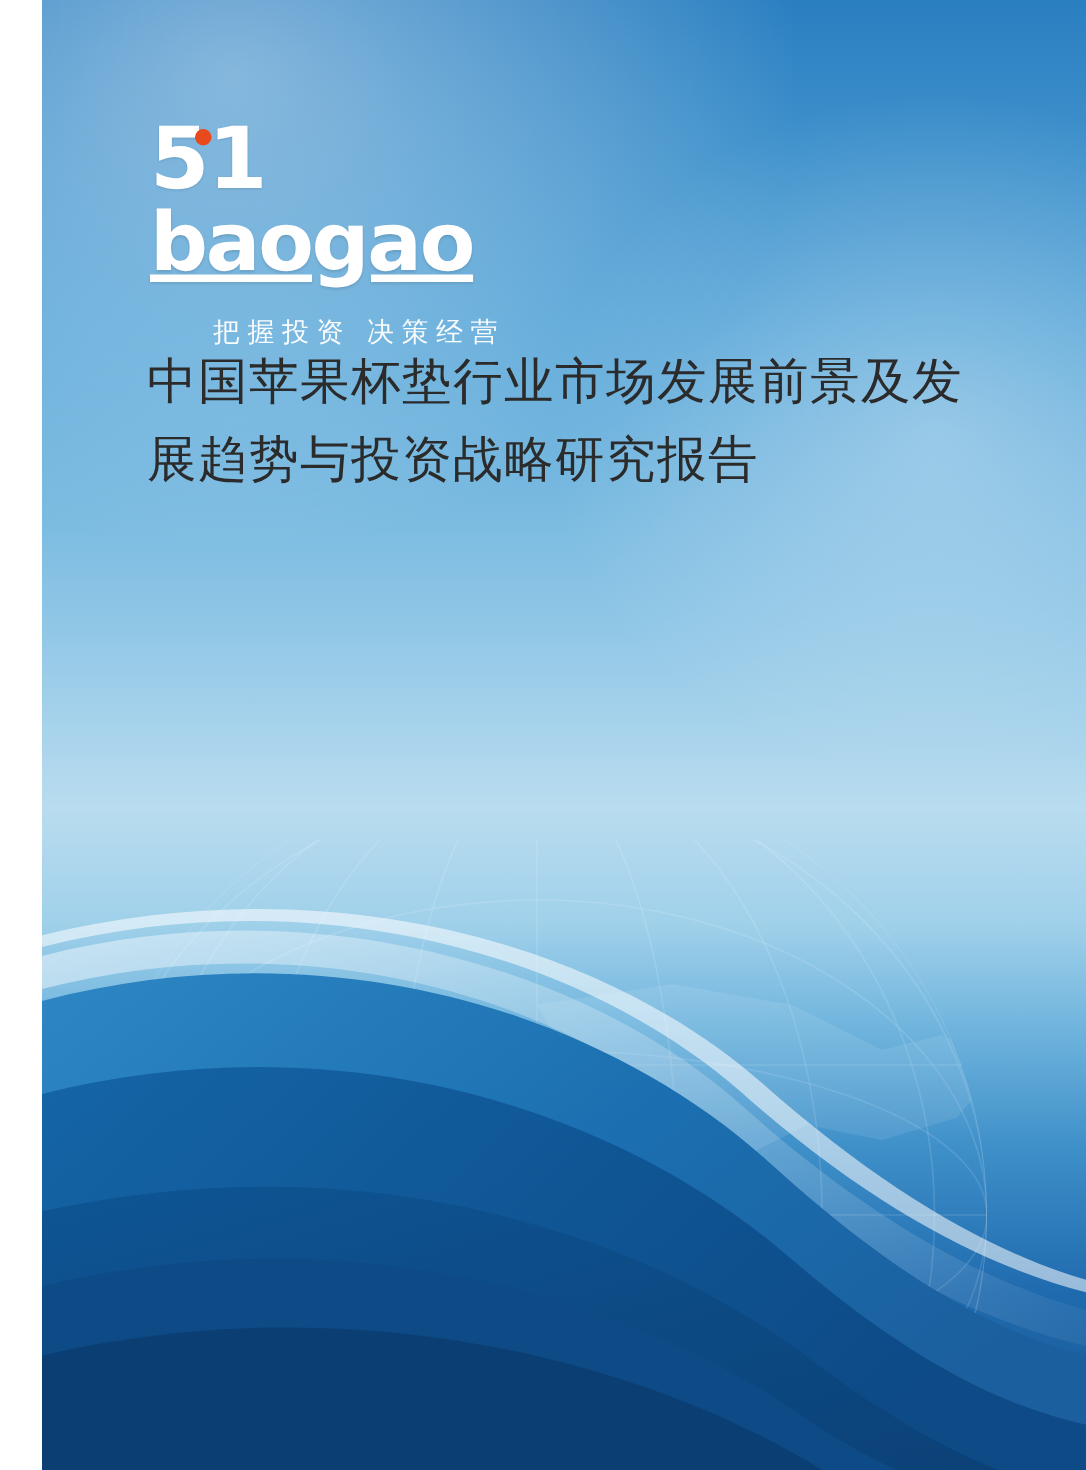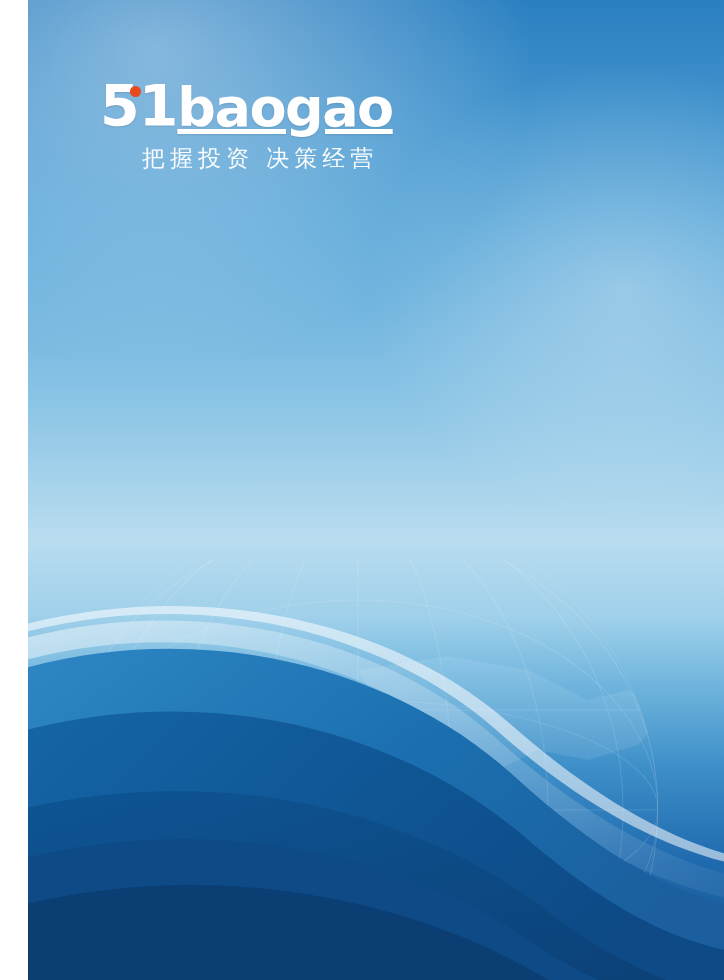--- a/index.html
+++ b/index.html
@@ -69,20 +69,21 @@
     position: absolute;
     left: 72px; top: 78px;
     width: 330px;
     height: 96px;
   }
   .logo-main {
     display: flex;
     align-items: baseline;
     font-family: "DejaVu Sans", sans-serif;
     line-height: 1;
+    flex-direction: column;
   }
   .logo-51 {
     font-size: 57px;
     font-weight: bold;
     color: #ffffff;
     letter-spacing: -1px;
     text-shadow: 0 1px 2px rgba(0,0,0,0.12);
     position: relative;
   }
   .logo-dot {
@@ -95,23 +96,23 @@
   }
   .logo-word {
     font-size: 54px;
     font-weight: bold;
     color: #ffffff;
     letter-spacing: -1.5px;
     text-shadow: 0 1px 2px rgba(0,0,0,0.12);
     text-decoration: underline;
   }
   .logo-sub {
-    margin-top: 8px;
+    margin-top: 20px;
     margin-left: 42px;
-    font-size: 23px;
+    font-size: 18px;
     color: #ffffff;
     letter-spacing: 5px;
     font-family: "DejaVu Sans", sans-serif;
     opacity: 0.96;
   }
   
   .title-block {
     position: absolute;
     left: 70px;
     top: 228px;
@@ -209,15 +210,19 @@
       <div class="logo-main">
         <span class="logo-51">
           <span>51</span>
           <span class="logo-dot"></span>
         </span>
         <span class="logo-word">baogao</span>
       </div>
       <div class="logo-sub">把握投资 决策经营</div>
     </div>
 
+    <div class="title-block">
+      <div class="title-line">中国苹果杯垫行业市场发展前景及发</div>
+      <div class="title-line">展趋势与投资战略研究报告</div>
+    </div>
 
   </div>
 </div>
 
 </body></html>

